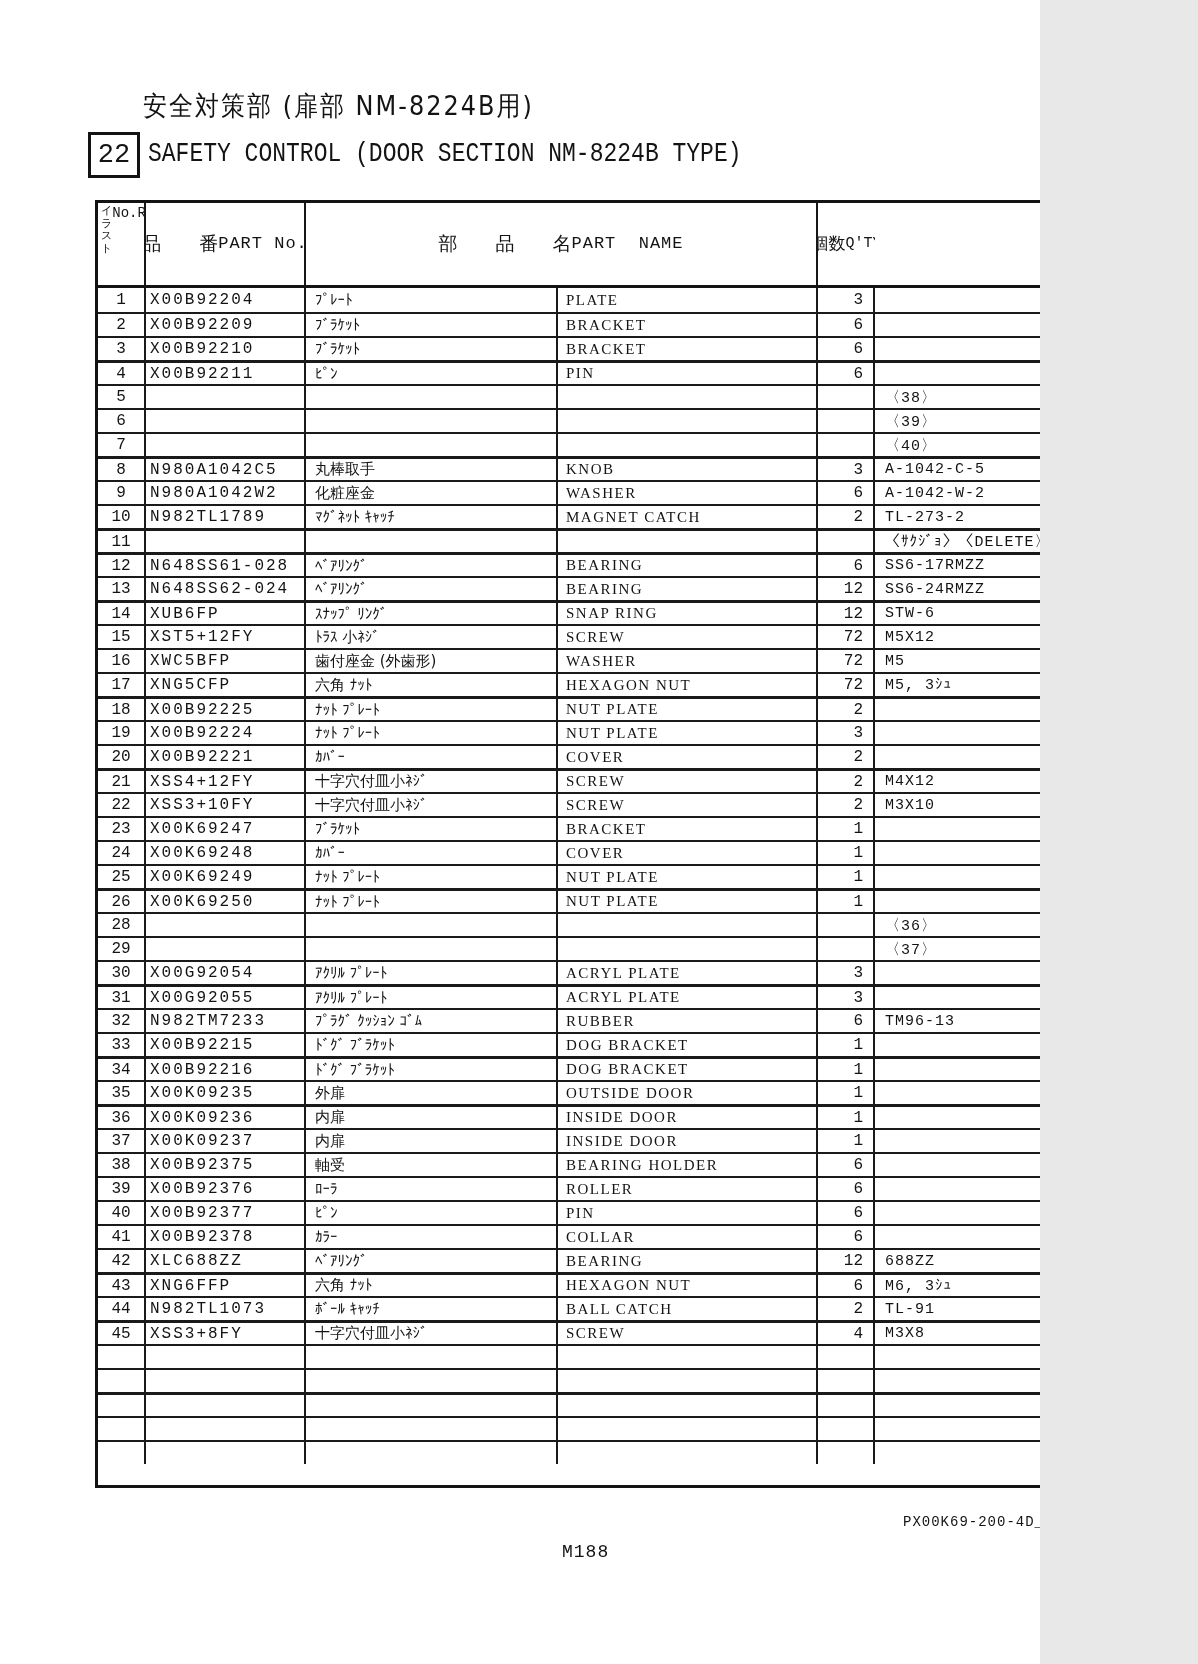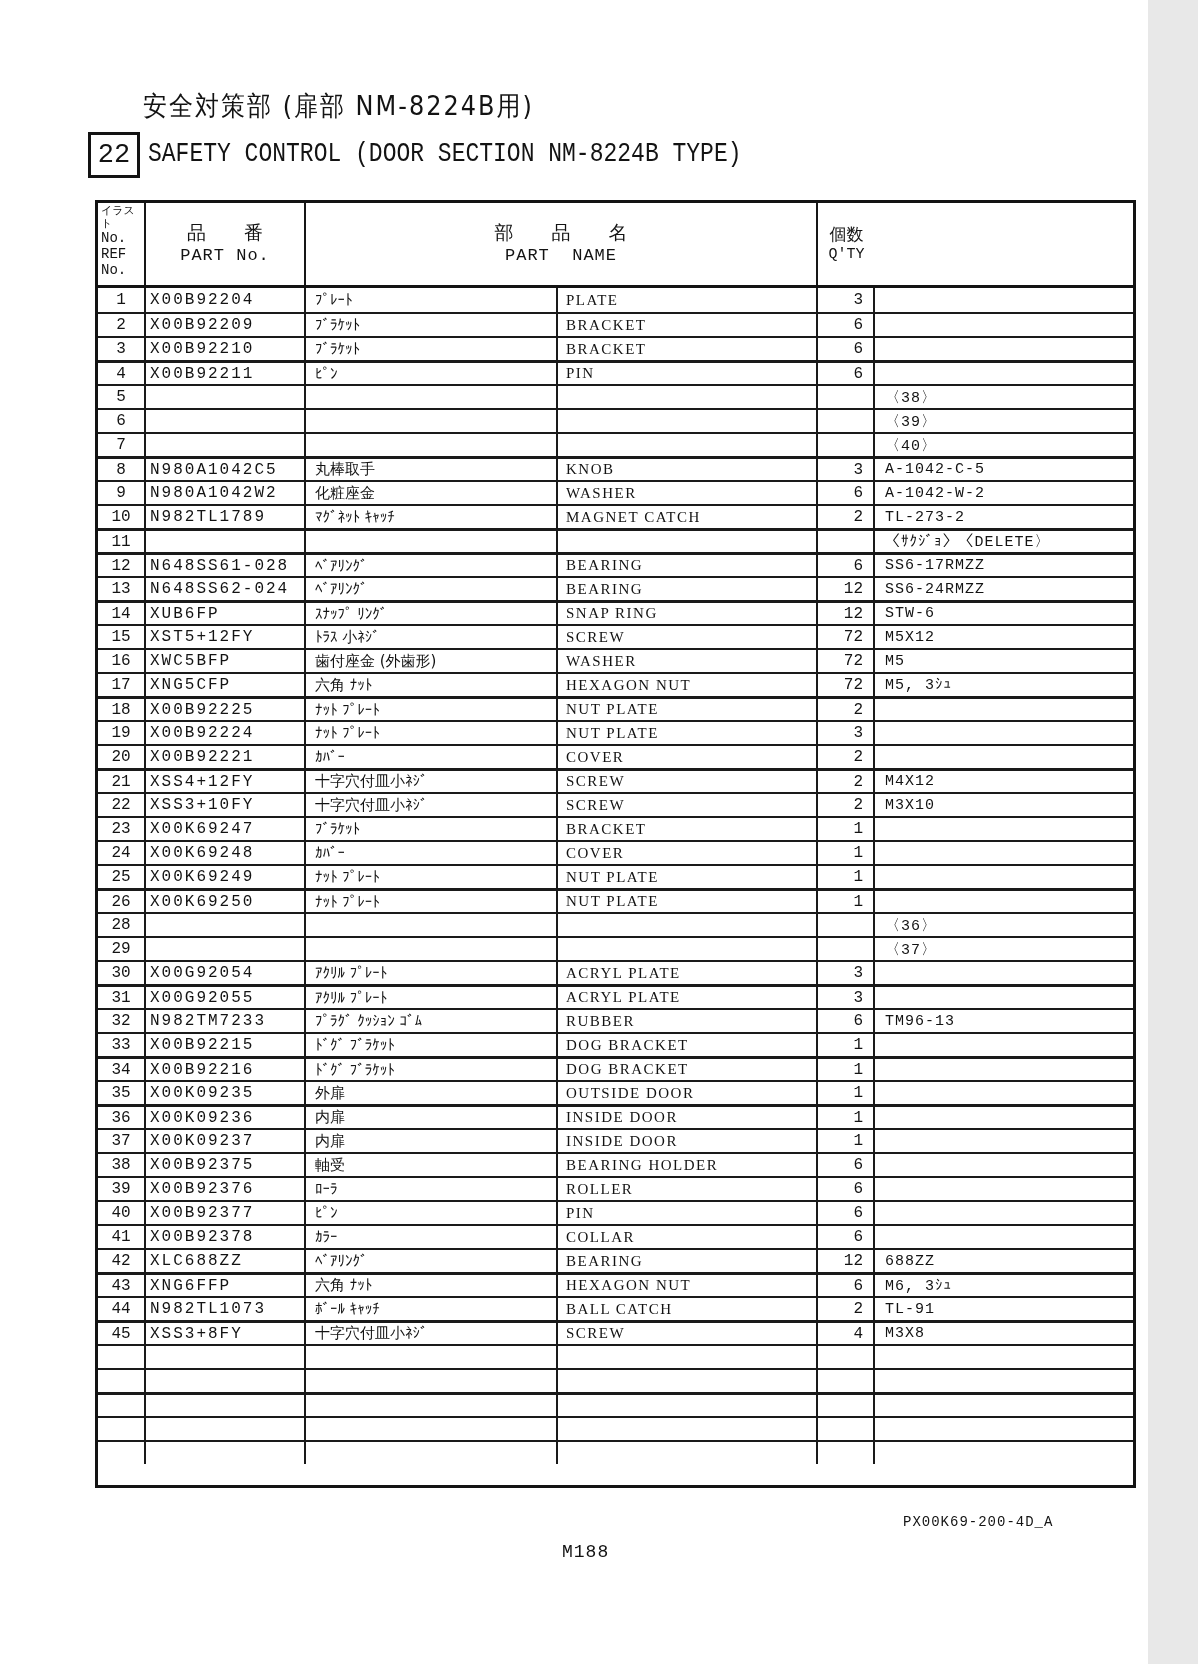--- a/index.html
+++ b/index.html
@@ -1,18 +1,18 @@
 <!DOCTYPE html>
 <html><head>
 <meta charset="utf-8">
 <style>
   html,body{margin:0;padding:0;background:#e8e8e8;}
   .page{
     position:relative;
-    width:1148px;height:1664px;
+    width:1040px;height:1664px;
     background:#ffffff;
     color:#131313;
     font-family:"Liberation Mono","DejaVu Sans Mono",monospace;
     overflow:hidden;
   }
   
   .title-jp{
     position:absolute;left:143px;top:88px;
     font-size:24px;letter-spacing:2px;
     font-family:"DejaVu Sans","Liberation Sans",sans-serif;
@@ -41,21 +41,21 @@
   }
   .thead{
     display:grid;
     grid-template-columns:48px 160px 512px 57px 258px;
     height:85px;
     border-bottom:3px solid #131313;
     box-sizing:border-box;
   }
   .thead .hcell{
     border-right:2px solid #161616;
-    display:flex;flex-direction:column;align-items:center;justify-content:center;
+    display:flex;flex-direction:row;align-items:center;justify-content:center;
     overflow:hidden;
   }
   .thead .hcell:last-child{border-right:none;}
   .hcell .jp-line{
     font-family:"DejaVu Sans","Liberation Sans",sans-serif;
     font-size:19px;line-height:1.25;white-space:pre;
   }
   .hcell .en-line{font-size:17px;line-height:1.3;letter-spacing:1px;white-space:pre;}
   .hcell.href{align-items:flex-start;justify-content:flex-start;padding:2px 0 0 3px;}
   .hcell.href .tiny{font-size:11px;font-family:"DejaVu Sans","Liberation Sans",sans-serif;line-height:1.15;}

